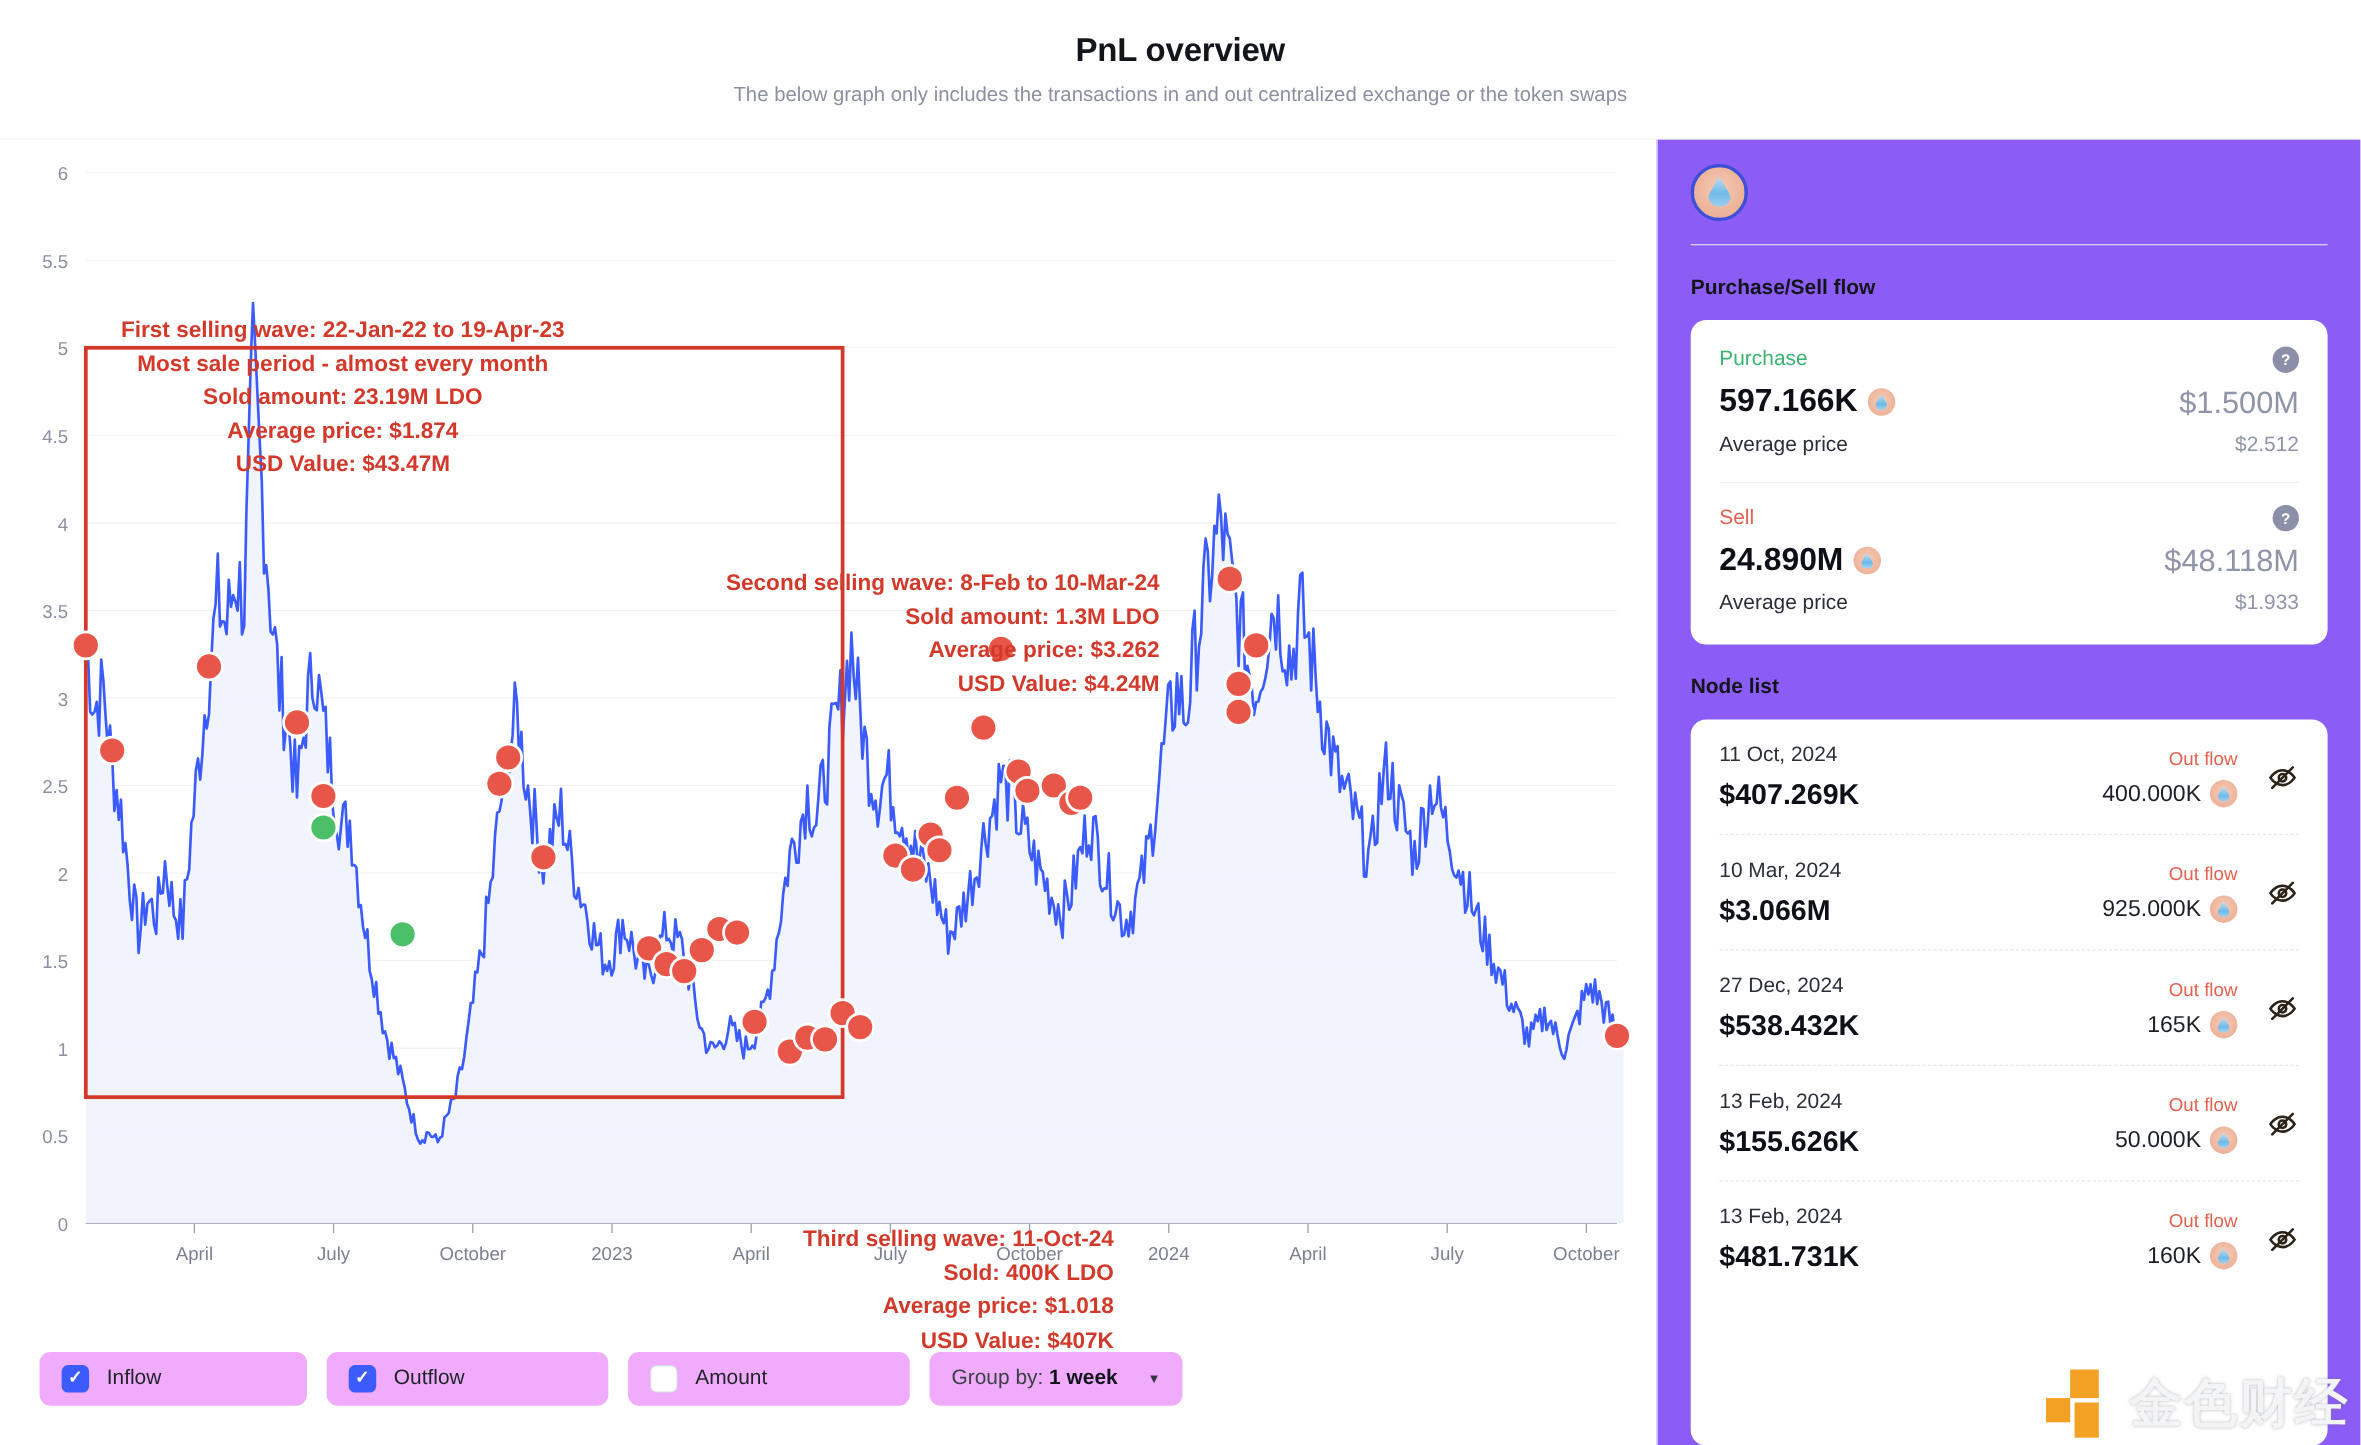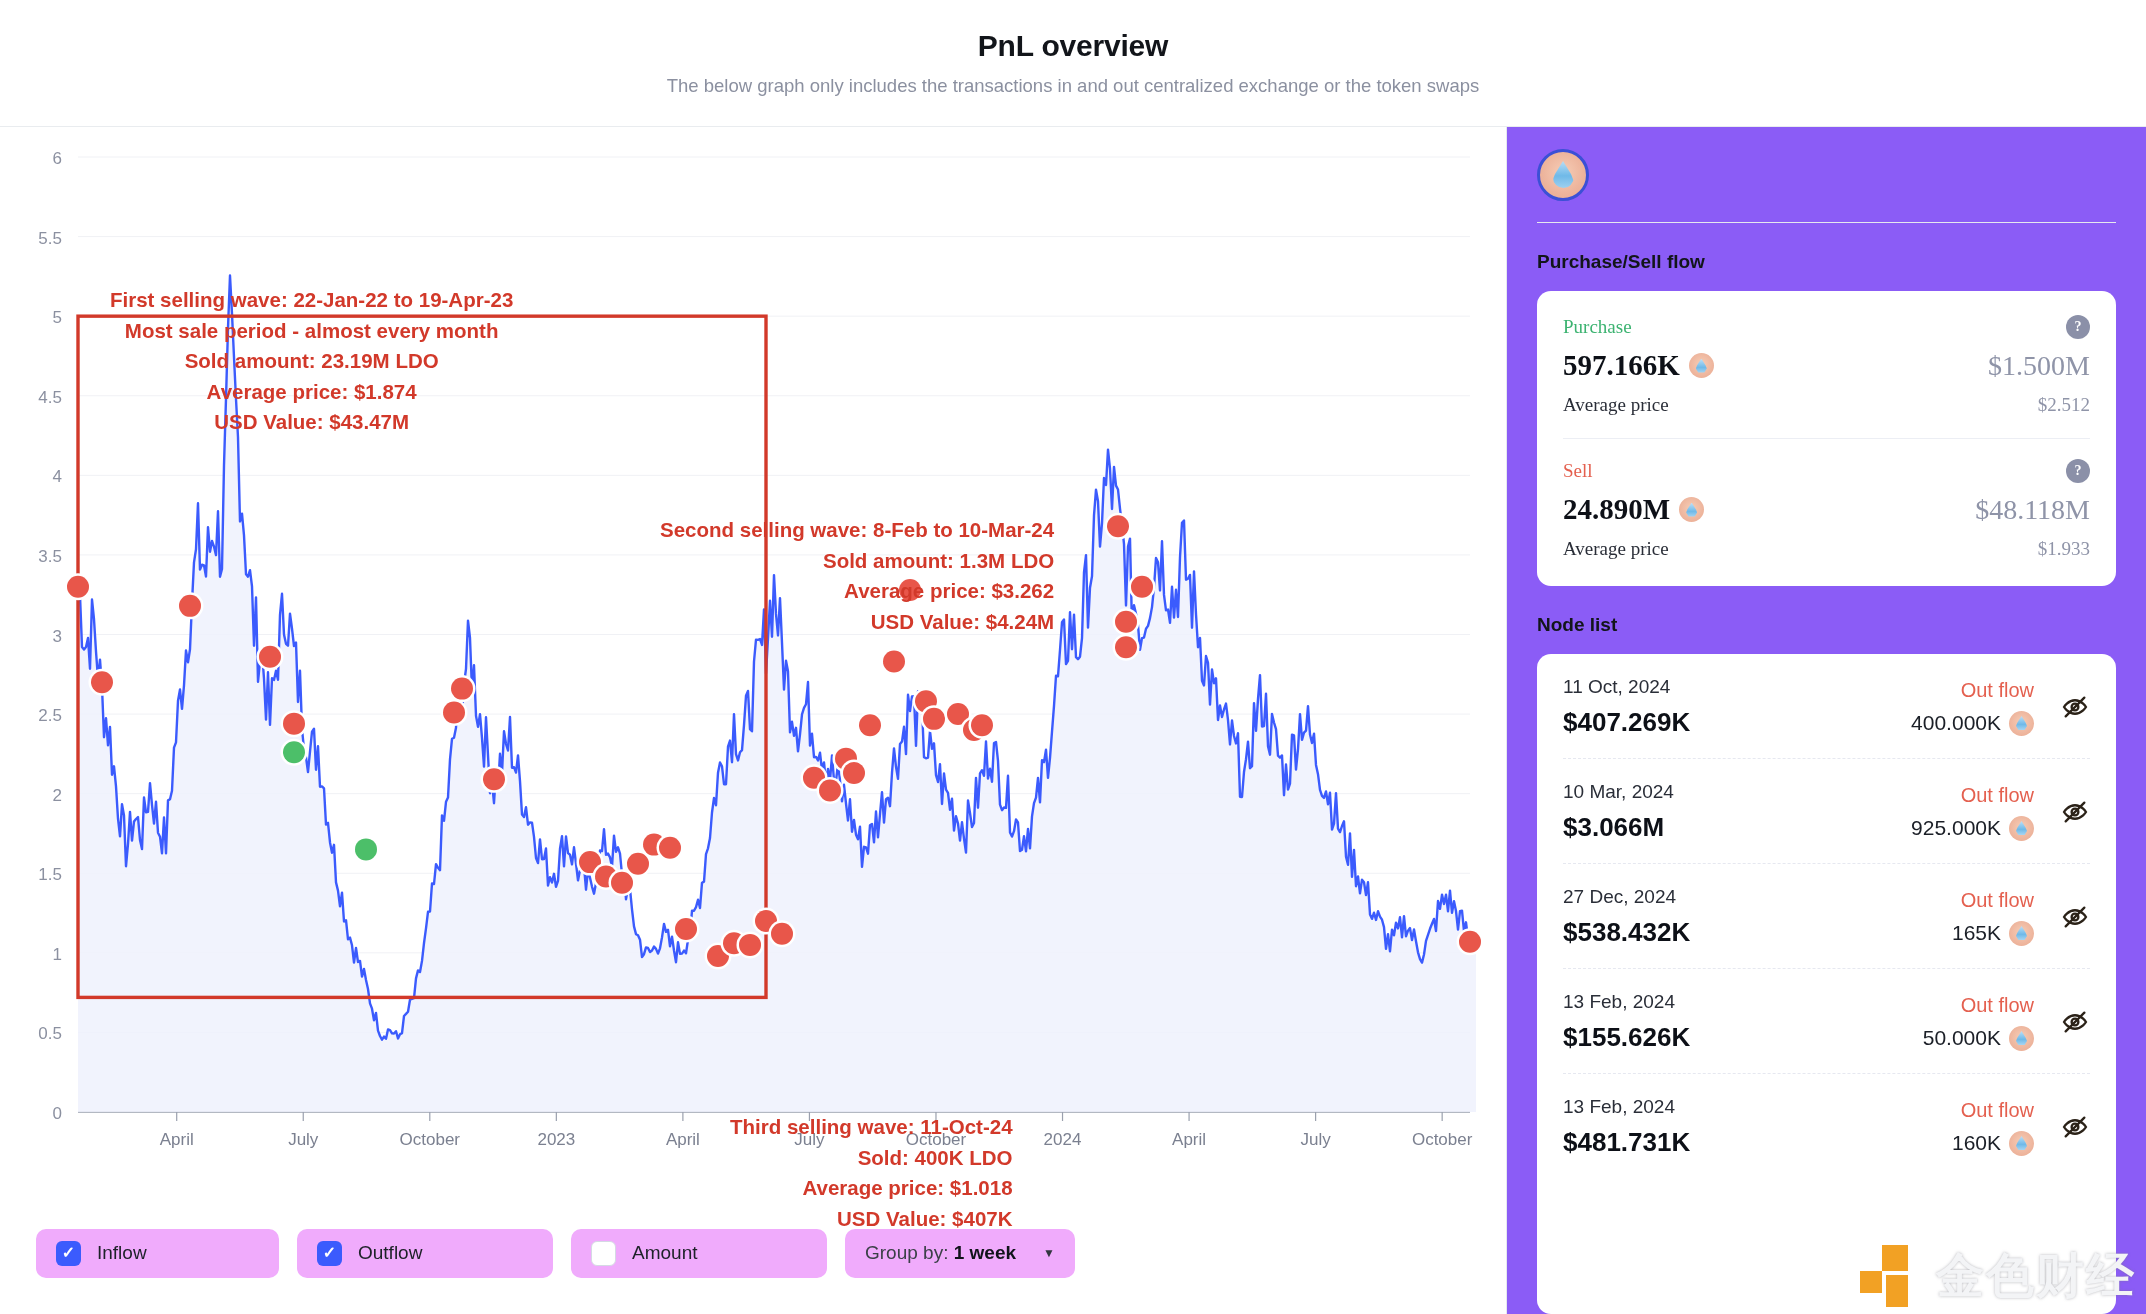--- a/index.html
+++ b/index.html
@@ -68,21 +68,21 @@
   .token-logo { width: 52px; height: 52px; border-radius: 50%; border: 3px solid #3b50d6;
                 background: radial-gradient(circle at 50% 45%, #f6cdb6 0%, #edb49c 60%, #e9a98f 100%);
                 display: flex; align-items: center; justify-content: center; }
   .drop { width: 21px; height: 27px; background: linear-gradient(180deg,#b8ddf5 0%,#6fb9e8 55%,#9dd0f0 100%);
           border-radius: 50% 50% 50% 50% / 62% 62% 38% 38%;
           clip-path: polygon(50% 0%, 88% 48%, 100% 72%, 78% 100%, 22% 100%, 0% 72%, 12% 48%); }
 
   .sec-title { font-size: 19px; font-weight: bold; color: #12151a; margin: 28px 0 18px 0; }
 
   .card { background: #fff; border-radius: 14px; padding: 4px 26px; }
-  .flow-blk { padding: 20px 0 22px 0; font-family: Liberation Serif, serif; }
+  .flow-blk { padding: 20px 0 22px 0; }
   .flow-blk + .flow-blk { border-top: 1px solid #eceef4; }
   .flow-head { display: flex; align-items: center; justify-content: space-between; }
   .flow-kind { font-size: 19px; }
   .flow-kind.buy { color: #3cb371; }
   .flow-kind.sell { color: #e4604f; }
   .q-icon { width: 24px; height: 24px; border-radius: 50%; background: #8b90a8; color: #fff;
             font-size: 14px; font-weight: bold; display: flex; align-items: center; justify-content: center; }
   .flow-main { display: flex; align-items: center; justify-content: space-between; margin-top: 10px; }
   .flow-amt { font-size: 29px; font-weight: bold; color: #0d1017; display: flex; align-items: center; gap: 9px; }
   .flow-usd { font-size: 28px; color: #8f94a8; }
@@ -96,21 +96,21 @@
   .mini-drop { width: 11px; height: 14px; background: linear-gradient(180deg,#bde0f7 0%,#6fb9e8 60%,#a6d5f2 100%);
                clip-path: polygon(50% 0%, 88% 48%, 100% 72%, 78% 100%, 22% 100%, 0% 72%, 12% 48%); }
 
   .node-card { background: #fff; border-radius: 14px; padding: 0 26px; flex: 1; overflow: hidden; }
   .node-row { padding: 22px 0 20px 0; display: flex; align-items: center; justify-content: space-between; }
   .node-row + .node-row { border-top: 1px dashed #e6e8f0; }
   .node-left { display: flex; flex-direction: column; gap: 9px; }
   .node-date { font-size: 19px; color: #2a2e38; }
   .node-val { font-size: 26px; font-weight: bold; color: #0d1017; }
   .node-mid { display: flex; flex-direction: column; align-items: flex-end; gap: 9px; margin-left: auto; }
-  .node-flow { font-size: 20px; color: #e4604f; margin-left: 12px; }
+  .node-flow { font-size: 17px; color: #e4604f; margin-left: 12px; }
   .node-qty { font-size: 21px; color: #1b1f27; display: flex; align-items: center; gap: 8px; }
   .eye { margin-left: 26px; width: 30px; height: 30px; display: flex; align-items: center; justify-content: center; }
 
   
   .brand-wm { position: absolute; right: 10px; bottom: 6px; display: flex; align-items: center; gap: 14px; z-index: 6; }
   .brand-mark { position: relative; width: 62px; height: 62px; }
   .bm-sq { position: absolute; background: #f2a124; }
   .bm-a { left: 22px; top: 0; width: 26px; height: 26px; }
   .bm-b { left: 0; top: 26px; width: 22px; height: 22px; }
   .bm-c { left: 26px; top: 30px; width: 22px; height: 32px; }

